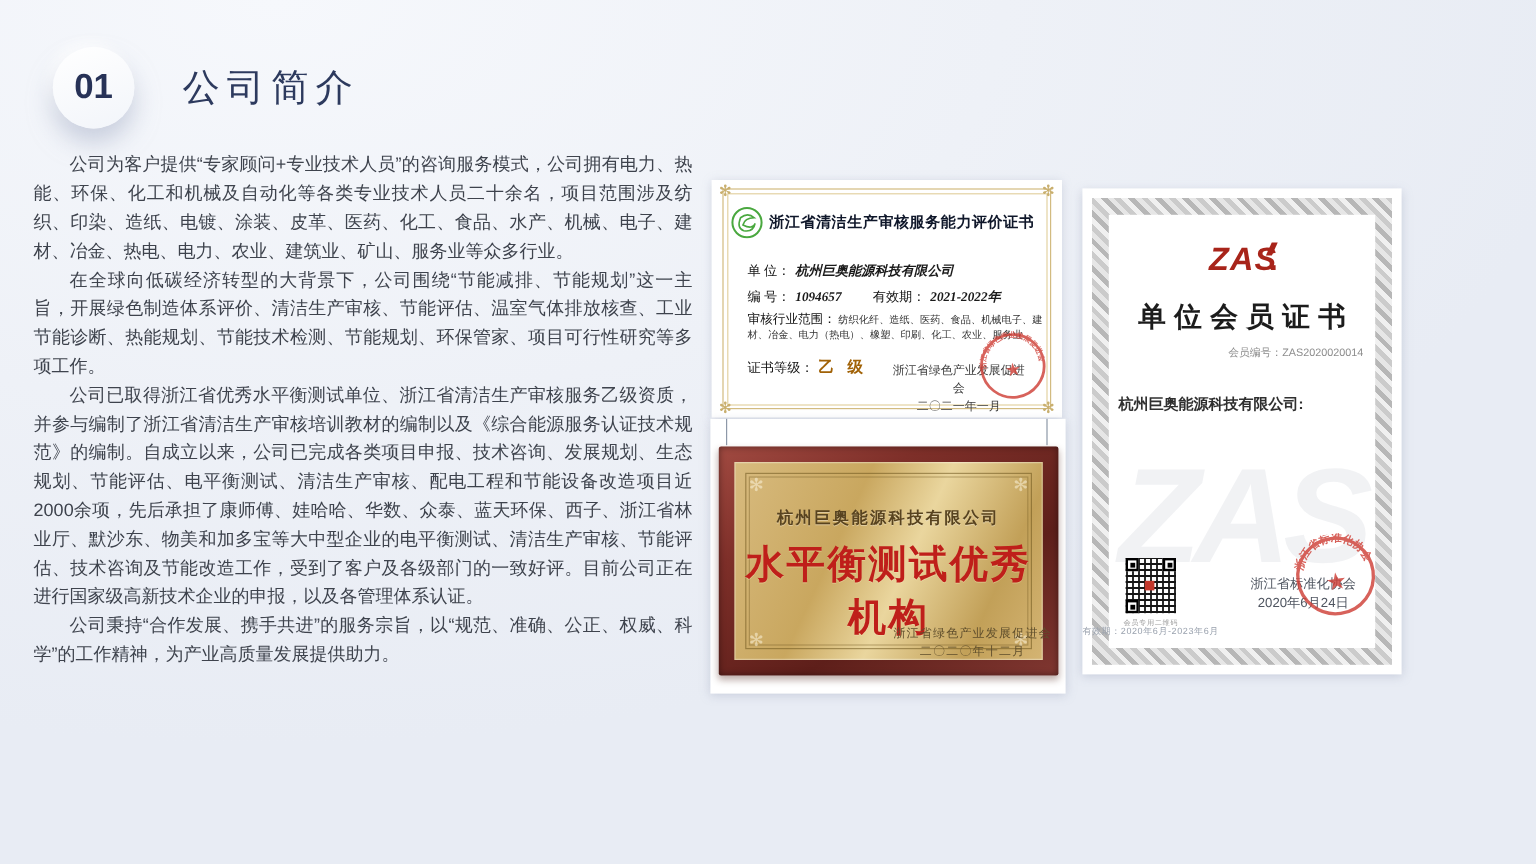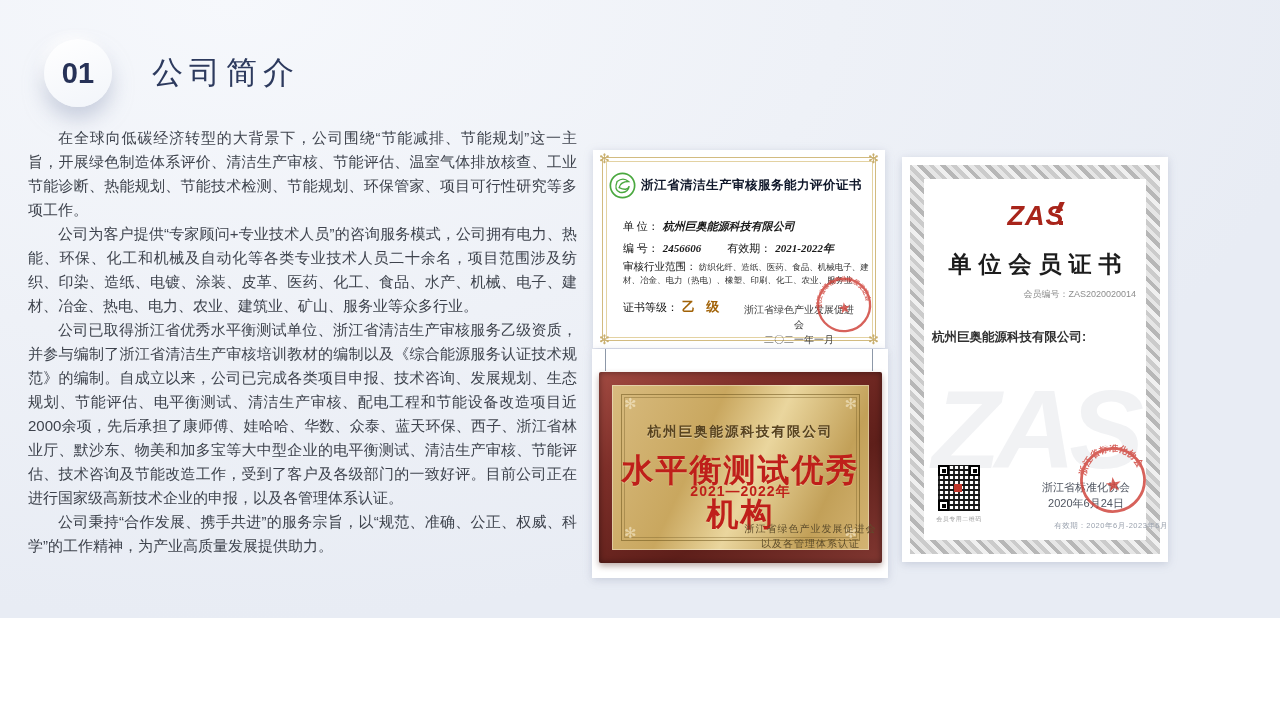--- a/index.html
+++ b/index.html
@@ -1,17 +1,17 @@
 <!DOCTYPE html>
 <html><head>
 <meta charset="utf-8">
 <style>
   html,body{margin:0;padding:0;}
   body{font-family:"Liberation Sans",sans-serif;}
-  .slide{position:relative;width:1280px;height:618px;overflow:hidden;
+  .slide{position:relative;width:1280px;height:720px;overflow:hidden;
     background:radial-gradient(1100px 620px at 18% 0%, #f6f8fc 0%, #eef1f7 55%, #e8ecf4 100%);}
 
   
   .num-badge{position:absolute;left:44px;top:39px;width:68px;height:68px;border-radius:50%;
     background:linear-gradient(160deg,#ffffff,#f2f5fa);
     box-shadow:0 12px 20px rgba(165,175,198,.55), -4px -4px 10px rgba(255,255,255,.9);
     display:flex;align-items:center;justify-content:center;
     color:#273257;font-size:29px;font-weight:bold;}
   .page-title{position:absolute;left:152px;top:52px;margin:0;font-size:31px;font-weight:500;
     color:#2d3a5e;letter-spacing:6px;}
@@ -98,36 +98,36 @@
                repeating-linear-gradient(0deg,#151515 0 2px,#fdfdfd 2px 5px);}
   .qr i{position:absolute;width:11px;height:11px;background:#fff;border:2px solid #000;box-sizing:border-box;}
   .qr i::after{content:"";position:absolute;inset:1.5px;background:#000;}
   .qr .tl{left:0;top:0;} .qr .tr{right:0;top:0;} .qr .bl{left:0;bottom:0;}
   .qr .qdot{position:absolute;left:16px;top:19px;width:8px;height:8px;background:#c3372b;}
   .qr-caption{position:absolute;left:22px;top:358px;width:70px;text-align:center;
     font-size:6px;color:#a0a0a0;letter-spacing:.5px;}
   .zas-issuer{position:absolute;right:26px;top:322px;width:112px;text-align:center;
     font-size:11px;color:#4f5560;line-height:16px;}
   .zas-seal{right:20px;top:288px;}
-  .zas-validity{position:absolute;left:0;right:0;top:364px;text-align:right;
+  .zas-validity{position:absolute;left:0;right:0;top:364px;text-align:left;
     font-size:7.5px;color:#9aa2ae;letter-spacing:.5px;}
 </style>
 </head>
 <body>
 
 <div class="slide">
 
   <div class="num-badge">
     <span>01</span>
   </div>
   <h1 class="page-title">公司简介</h1>
 
   <div class="intro">
+    <p>公司为客户提供“专家顾问+专业技术人员”的咨询服务模式，公司拥有电力、热能、环保、化工和机械及自动化等各类专业技术人员二十余名，项目范围涉及纺织、印染、造纸、电镀、涂装、皮革、医药、化工、食品、水产、机械、电子、建材、冶金、热电、电力、农业、建筑业、矿山、服务业等众多行业。</p>
     <p>在全球向低碳经济转型的大背景下，公司围绕“节能减排、节能规划”这一主旨，开展绿色制造体系评价、清洁生产审核、节能评估、温室气体排放核查、工业节能诊断、热能规划、节能技术检测、节能规划、环保管家、项目可行性研究等多项工作。</p>
-    <p>公司为客户提供“专家顾问+专业技术人员”的咨询服务模式，公司拥有电力、热能、环保、化工和机械及自动化等各类专业技术人员二十余名，项目范围涉及纺织、印染、造纸、电镀、涂装、皮革、医药、化工、食品、水产、机械、电子、建材、冶金、热电、电力、农业、建筑业、矿山、服务业等众多行业。</p>
     <p>公司已取得浙江省优秀水平衡测试单位、浙江省清洁生产审核服务乙级资质，并参与编制了浙江省清洁生产审核培训教材的编制以及《综合能源服务认证技术规范》的编制。自成立以来，公司已完成各类项目申报、技术咨询、发展规划、生态规划、节能评估、电平衡测试、清洁生产审核、配电工程和节能设备改造项目近2000余项，先后承担了康师傅、娃哈哈、华数、众泰、蓝天环保、西子、浙江省林业厅、默沙东、物美和加多宝等大中型企业的电平衡测试、清洁生产审核、节能评估、技术咨询及节能改造工作，受到了客户及各级部门的一致好评。目前公司正在进行国家级高新技术企业的申报，以及各管理体系认证。</p>
     <p>公司秉持“合作发展、携手共进”的服务宗旨，以“规范、准确、公正、权威、科学”的工作精神，为产业高质量发展提供助力。</p>
   </div>
 
   <div class="photo cert-clean">
     <div class="gold-frame">
       <span class="orn tl">✻</span>
       <span class="orn tr">✻</span>
       <span class="orn bl">✻</span>
       <span class="orn br">✻</span>
@@ -138,21 +138,21 @@
         <path d="M12,14 q9,-7 17,0 q-12,0 -14,9 q12,6 15,-2 q-2,11 -14,9 q-9,-3 -4,-16z" fill="none" stroke="#4aa83f" stroke-width="2"></path>
       </svg>
       <div class="cc-title">浙江省清洁生产审核服务能力评价证书</div>
     </div>
     <div class="cc-line cc-unit">
       <span class="lbl">单 位：</span>
       <span class="val-strong">杭州巨奥能源科技有限公司</span>
     </div>
     <div class="cc-line cc-row">
       <span class="lbl">编 号：</span>
-      <span class="val-strong">2456606</span>
+      <span class="val-strong">1094657</span>
       <span class="lbl gap">有效期：</span>
       <span class="val-strong">2021-2022年</span>
     </div>
     <div class="cc-scope">
       <span class="lbl">审核行业范围：</span>
       <span>纺织化纤、造纸、医药、食品、机械电子、建材、冶金、电力（热电）、橡塑、印刷、化工、农业、服务业</span>
     </div>
     <div class="cc-line cc-grade">
       <span class="lbl">证书等级：</span>
       <span class="grade-val">乙 级</span>
@@ -178,24 +178,23 @@
     <span class="hang-line r"></span>
     <div class="plaque">
       <div class="plate">
         <div class="plate-border"></div>
         <span class="motif tl">✻</span>
         <span class="motif tr">✻</span>
         <span class="motif bl">✻</span>
         <span class="motif br">✻</span>
         <div class="pl-company">杭州巨奥能源科技有限公司</div>
         <div class="pl-award">水平衡测试优秀机构</div>
-        <div class="pl-period">2021—2022年</div>
         <div class="pl-issuer">
           <div>浙江省绿色产业发展促进会</div>
-          <div>以及各管理体系认证</div>
+          <div>二〇二〇年十二月</div>
         </div>
       </div>
     </div>
   </div>
 
   <div class="photo cert-zas">
     <div class="border-ring">
       <div class="inner-white"></div>
     </div>
     <div class="zas-watermark">ZAS</div>

